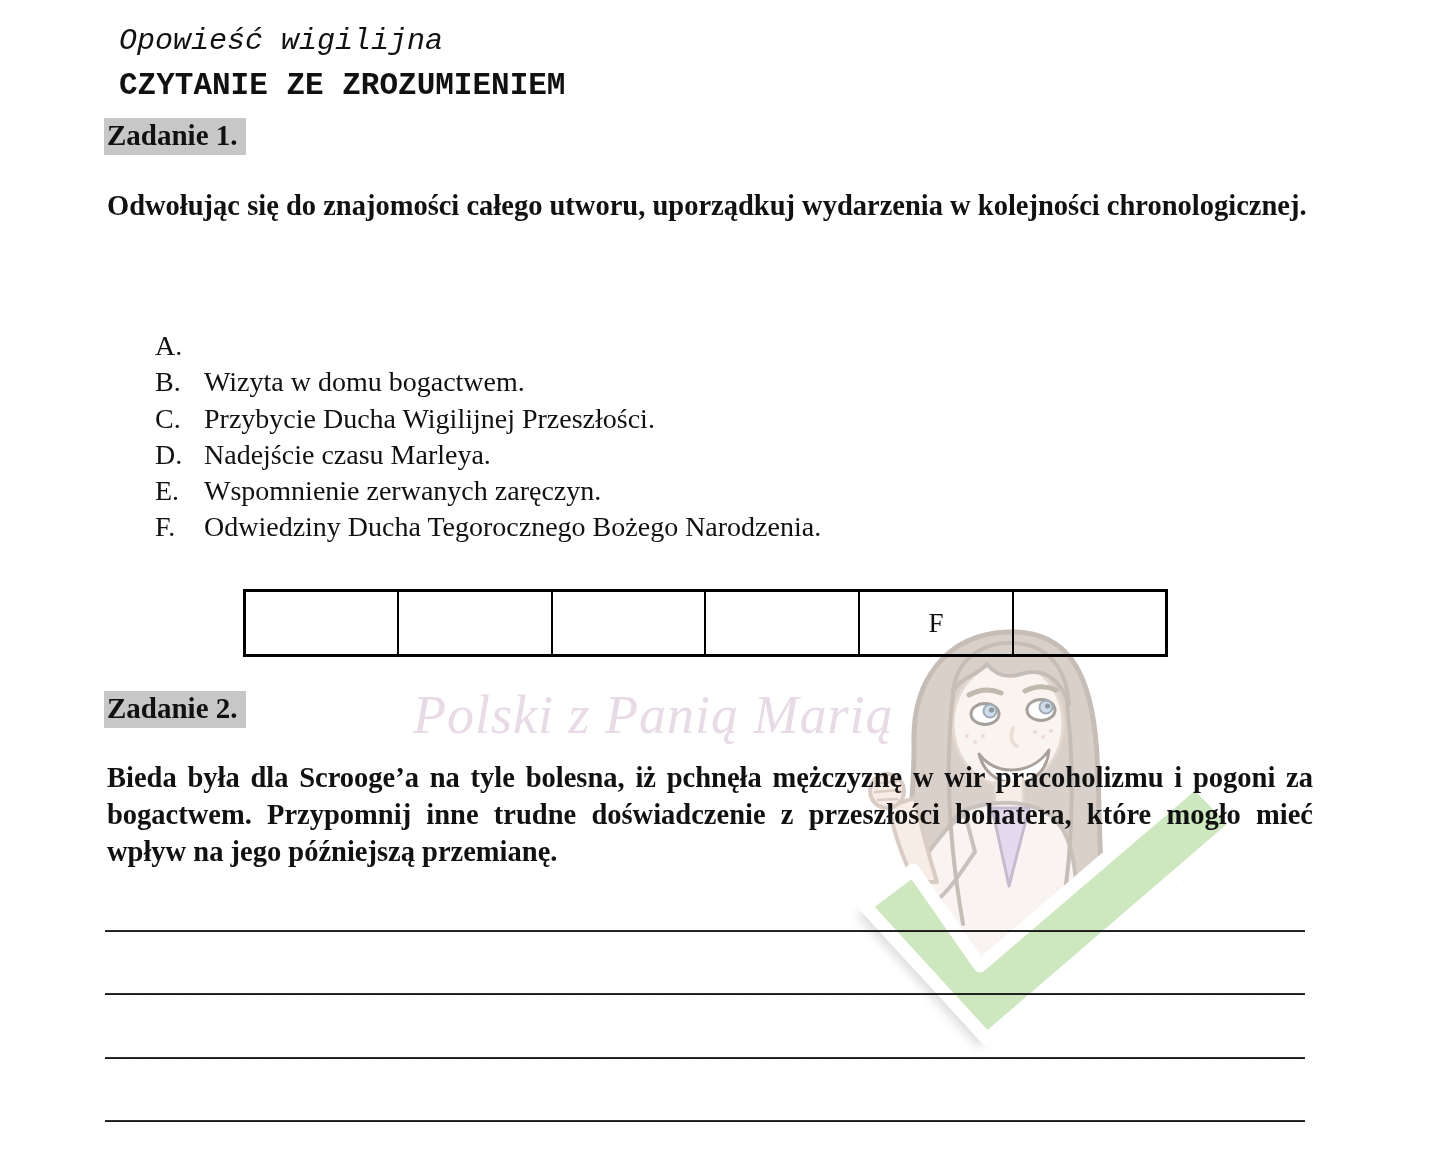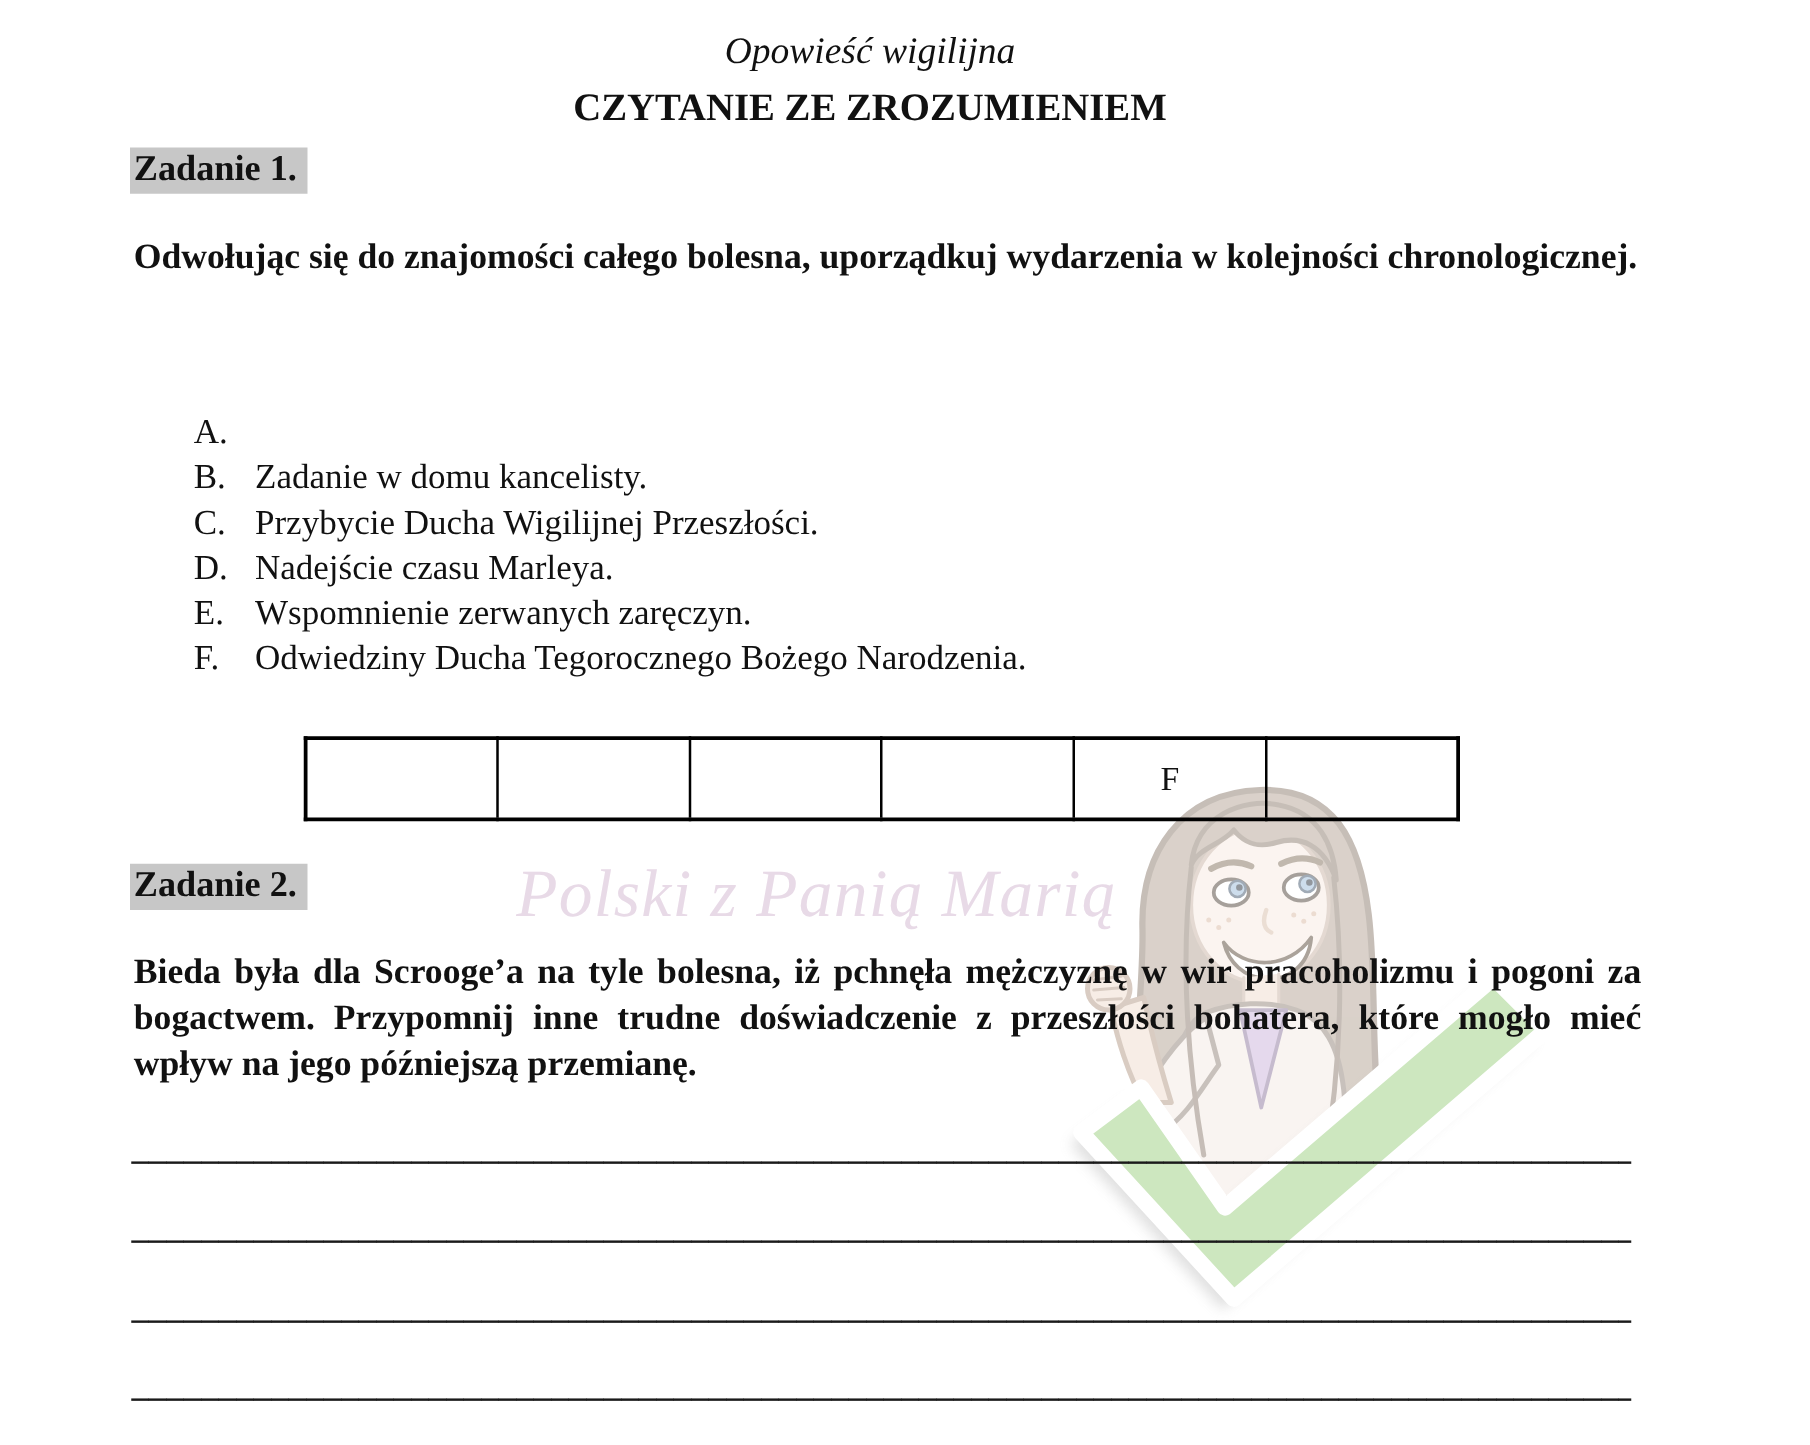--- a/index.html
+++ b/index.html
@@ -19,21 +19,21 @@
     font-style:italic; font-weight:normal;
     font-size:54px; white-space:nowrap;
     color:#e8dae7;
     letter-spacing:1px;
   }
   .bitmoji { position:absolute; left:845px; top:624px; }
 
   
   .content { position:absolute; inset:0; z-index:1; }
 
-  .center-box { position:absolute; left:93px; width:1206px; text-align:center; }
+  .center-box { position:absolute; left:119px; width:1206px; text-align:left;font-family:Liberation Mono, monospace; }
   .subtitle { top:24px; font-style:italic; font-size:30px; }
   .doc-title { top:68px; font-weight:bold; font-size:31px; }
 
   .task-label { position:absolute; left:104px; }
   .task1-label { top:118px; }
   .task2-label { top:691px; }
   .hl {
     display:inline-block;
     background:#c7c7c7;
     font-weight:bold; font-size:29px; line-height:31px;
@@ -153,29 +153,29 @@
 
   <div class="content">
 
     <div class="center-box subtitle">Opowieść wigilijna</div>
     <div class="center-box doc-title">CZYTANIE ZE ZROZUMIENIEM</div>
 
     <div class="task-label task1-label">
       <span class="hl">Zadanie 1.</span>
     </div>
 
-    <div class="para para1">Odwołując się do znajomości całego bolesna, uporządkuj wydarzenia w kolejności chronologicznej.</div>
+    <div class="para para1">Odwołując się do znajomości całego utworu, uporządkuj wydarzenia w kolejności chronologicznej.</div>
 
     <div class="events">
       <div class="event-row">
         <span class="event-letter">A.</span>
       </div>
       <div class="event-row">
         <span class="event-letter">B.</span>
-        <span>Zadanie w domu kancelisty.</span>
+        <span>Wizyta w domu bogactwem.</span>
       </div>
       <div class="event-row">
         <span class="event-letter">C.</span>
         <span>Przybycie Ducha Wigilijnej Przeszłości.</span>
       </div>
       <div class="event-row">
         <span class="event-letter">D.</span>
         <span>Nadejście czasu Marleya.</span>
       </div>
       <div class="event-row">

